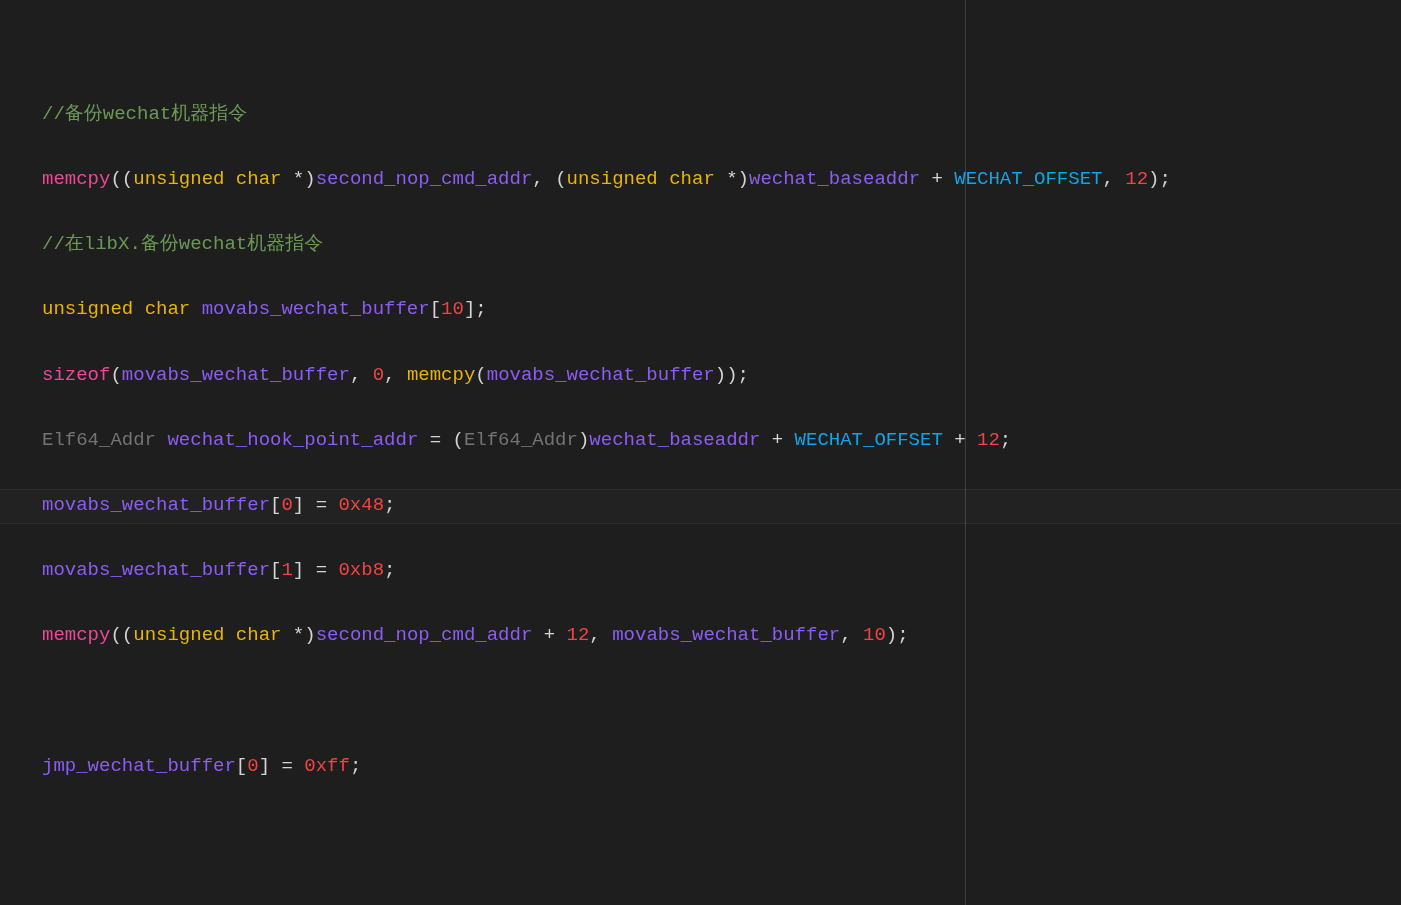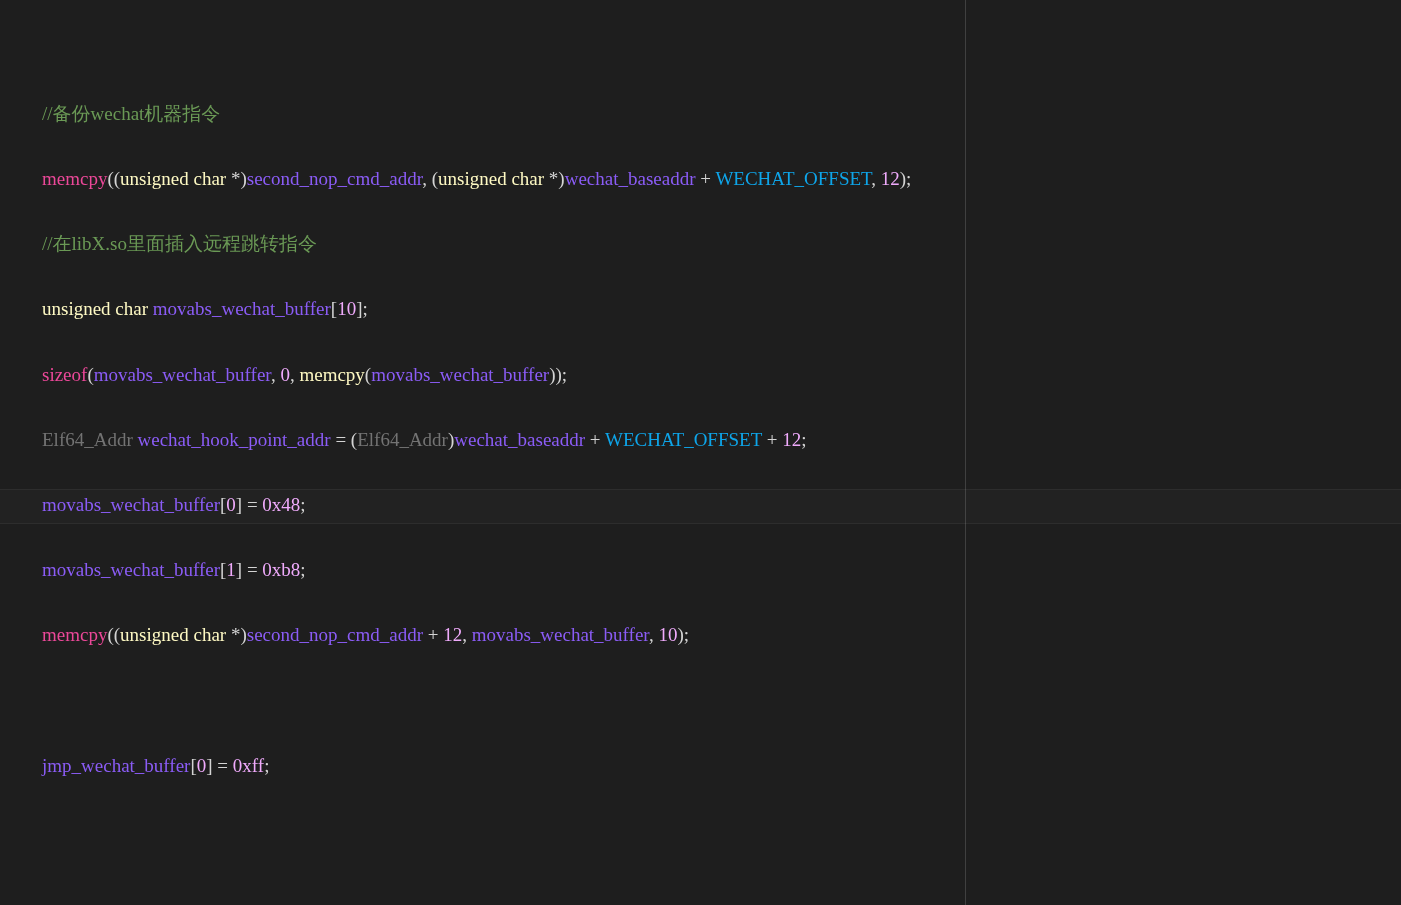--- a/index.html
+++ b/index.html
@@ -36,40 +36,39 @@
     height: 32.6px;
     background: rgba(255,255,255,0.02);
     border-top: 1px solid rgba(255,255,255,0.05);
     border-bottom: 1px solid rgba(255,255,255,0.05);
     z-index: 0;
   }
   .code-line {
     position: relative;
     z-index: 1;
     height: 32.6px;
-    font-family: Liberation Serif, serif;
   }
   .c-comment { color: #6a9955; }
-  .c-keyword { color: #fef9c3; }
+  .c-keyword { color: #eab308; }
   .c-ident   { color: #8b5cf6; }
   .c-func    { color: #ec4899; }
   .c-macro   { color: #0ea5e9; }
-  .c-num     { color: #f0abfc; }
+  .c-num     { color: #ef4444; }
   .c-punc    { color: #d4d4d4; }
   .c-templ   { color: #737373; }
 </style>
 </head>
 <body>
 
 <div class="editor">
 <div class="ruler"></div>
 <div class="line-highlight" style="top:489px"></div>
 <div class="code-line"><span class="c-comment">//备份wechat机器指令</span></div>
 <div class="code-line"><span class="c-func">memcpy</span><span class="c-punc">((</span><span class="c-keyword">unsigned</span><span class="c-punc"> </span><span class="c-keyword">char</span><span class="c-punc"> *)</span><span class="c-ident">second_nop_cmd_addr</span><span class="c-punc">, (</span><span class="c-keyword">unsigned</span><span class="c-punc"> </span><span class="c-keyword">char</span><span class="c-punc"> *)</span><span class="c-ident">wechat_baseaddr</span><span class="c-punc"> + </span><span class="c-macro">WECHAT_OFFSET</span><span class="c-punc">, </span><span class="c-num">12</span><span class="c-punc">);</span></div>
-<div class="code-line"><span class="c-comment">//在libX.so里面插入远程跳转指令</span></div>
+<div class="code-line"><span class="c-comment">//在libX.备份wechat机器指令</span></div>
 <div class="code-line"><span class="c-keyword">unsigned</span><span class="c-punc"> </span><span class="c-keyword">char</span><span class="c-punc"> </span><span class="c-ident">movabs_wechat_buffer</span><span class="c-punc">[</span><span class="c-num">10</span><span class="c-punc">];</span></div>
 <div class="code-line"><span class="c-func">sizeof</span><span class="c-punc">(</span><span class="c-ident">movabs_wechat_buffer</span><span class="c-punc">, </span><span class="c-num">0</span><span class="c-punc">, </span><span class="c-keyword">memcpy</span><span class="c-punc">(</span><span class="c-ident">movabs_wechat_buffer</span><span class="c-punc">));</span></div>
 <div class="code-line"><span class="c-templ">Elf64_Addr</span><span class="c-punc"> </span><span class="c-ident">wechat_hook_point_addr</span><span class="c-punc"> = (</span><span class="c-templ">Elf64_Addr</span><span class="c-punc">)</span><span class="c-ident">wechat_baseaddr</span><span class="c-punc"> + </span><span class="c-macro">WECHAT_OFFSET</span><span class="c-punc"> + </span><span class="c-num">12</span><span class="c-punc">;</span></div>
 <div class="code-line"><span class="c-ident">movabs_wechat_buffer</span><span class="c-punc">[</span><span class="c-num">0</span><span class="c-punc">] = </span><span class="c-num">0x48</span><span class="c-punc">;</span></div>
 <div class="code-line"><span class="c-ident">movabs_wechat_buffer</span><span class="c-punc">[</span><span class="c-num">1</span><span class="c-punc">] = </span><span class="c-num">0xb8</span><span class="c-punc">;</span></div>
 <div class="code-line"><span class="c-func">memcpy</span><span class="c-punc">((</span><span class="c-keyword">unsigned</span><span class="c-punc"> </span><span class="c-keyword">char</span><span class="c-punc"> *)</span><span class="c-ident">second_nop_cmd_addr</span><span class="c-punc"> + </span><span class="c-num">12</span><span class="c-punc">, </span><span class="c-ident">movabs_wechat_buffer</span><span class="c-punc">, </span><span class="c-num">10</span><span class="c-punc">);</span></div>
 <div class="code-line"></div>
 <div class="code-line"><span class="c-ident">jmp_wechat_buffer</span><span class="c-punc">[</span><span class="c-num">0</span><span class="c-punc">] = </span><span class="c-num">0xff</span><span class="c-punc">;</span></div>
 
 

